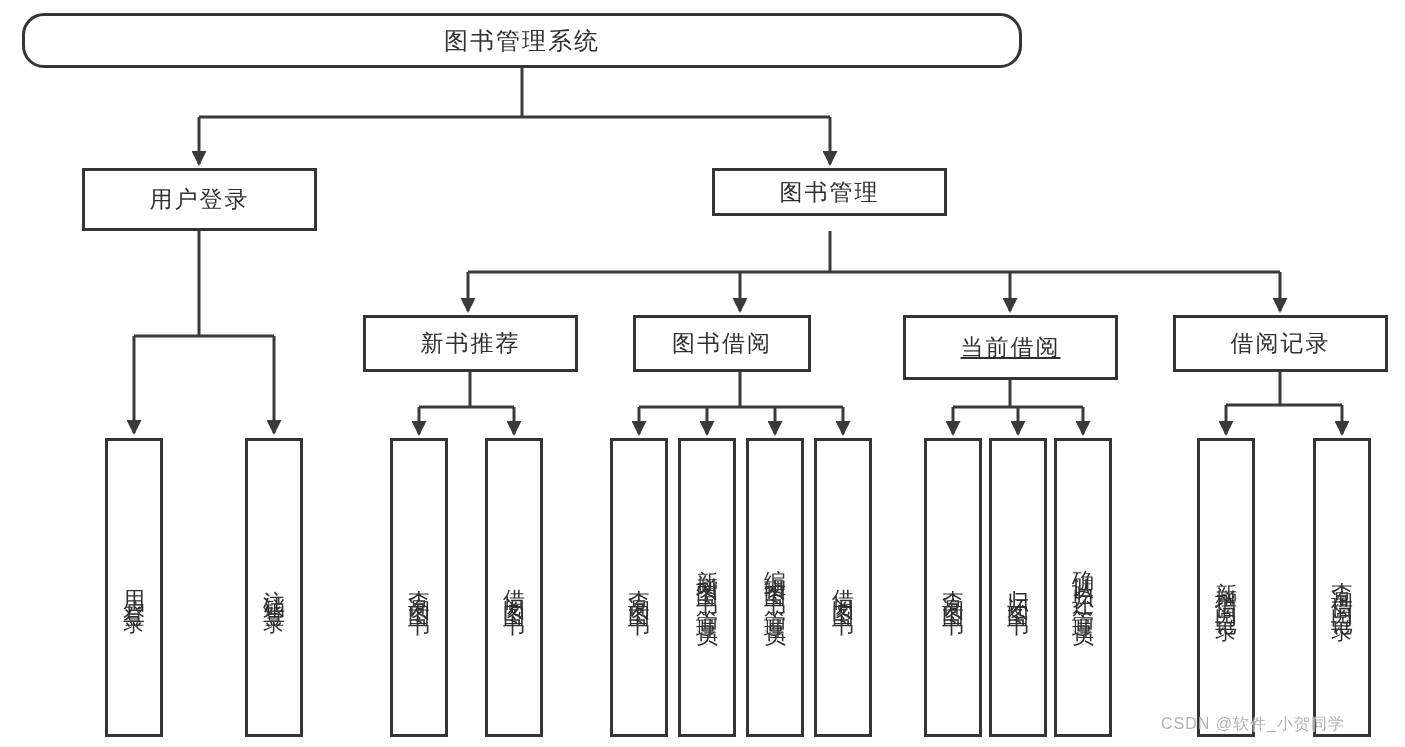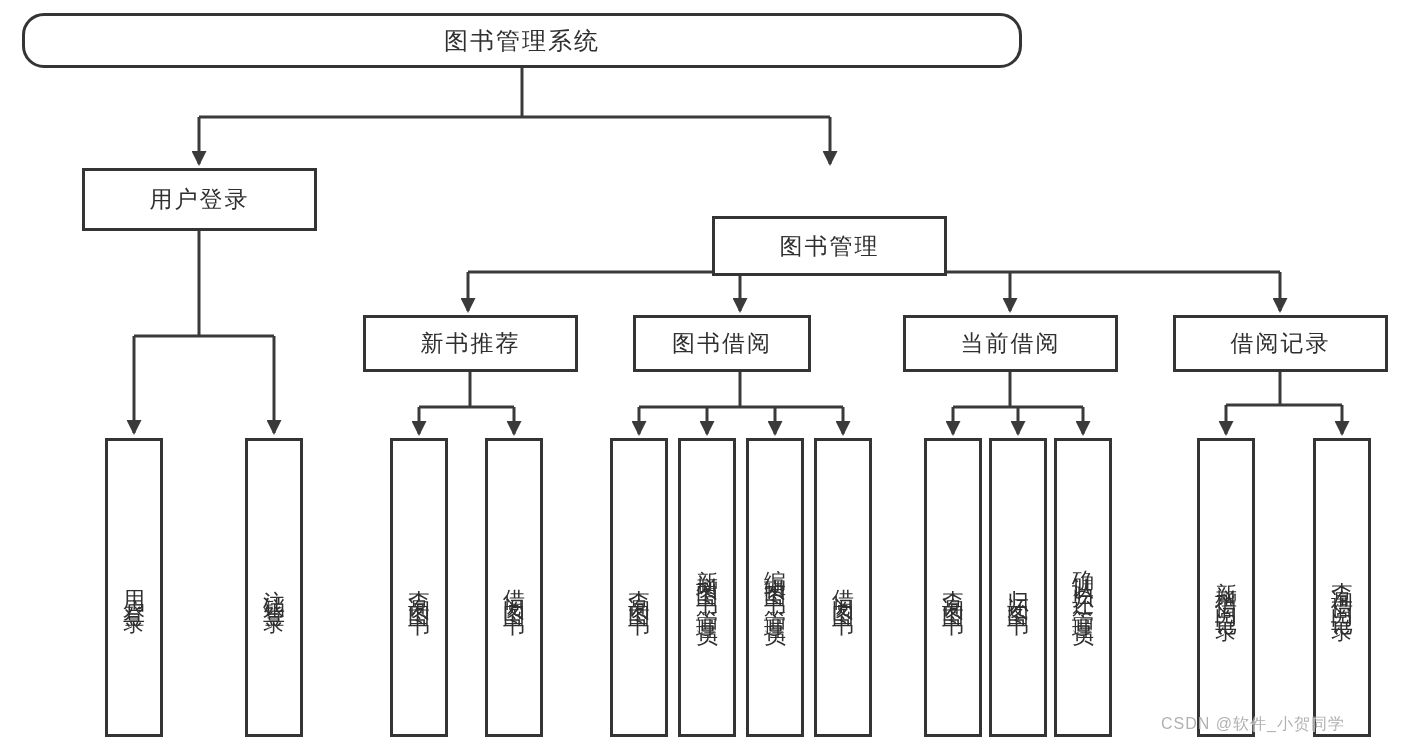--- a/index.html
+++ b/index.html
@@ -97,31 +97,31 @@
     </g>
   </svg>
 
   <div class="box h-box root-box" style="left:22px;top:13px;width:1000px;height:55px;border-radius:22px;">
     <span>图书管理系统</span>
   </div>
 
   <div class="box h-box" style="left:82px;top:168px;width:235px;height:63px;">
     <span>用户登录</span>
   </div>
-  <div class="box h-box" style="left:712px;top:168px;width:235px;height:60px;margin-top:48px;">
+  <div class="box h-box" style="left:712px;top:168px;width:235px;height:48px;">
     <span>图书管理</span>
   </div>
 
   <div class="box h-box" style="left:363px;top:315px;width:215px;height:57px;">
     <span>新书推荐</span>
   </div>
   <div class="box h-box" style="left:633px;top:315px;width:178px;height:57px;">
     <span>图书借阅</span>
   </div>
-  <div class="box h-box" style="left:903px;top:315px;width:215px;height:57px;">
+  <div class="box h-box" style="left:903px;top:315px;width:215px;height:65px;text-decoration:underline;">
     <span>当前借阅</span>
   </div>
   <div class="box h-box" style="left:1173px;top:315px;width:215px;height:57px;">
     <span>借阅记录</span>
   </div>
 
   <div class="box leaf" style="left:105px;top:438px;width:58px;height:299px;">
     <span>用户登录</span>
   </div>
   <div class="box leaf" style="left:245px;top:438px;width:58px;height:299px;">

